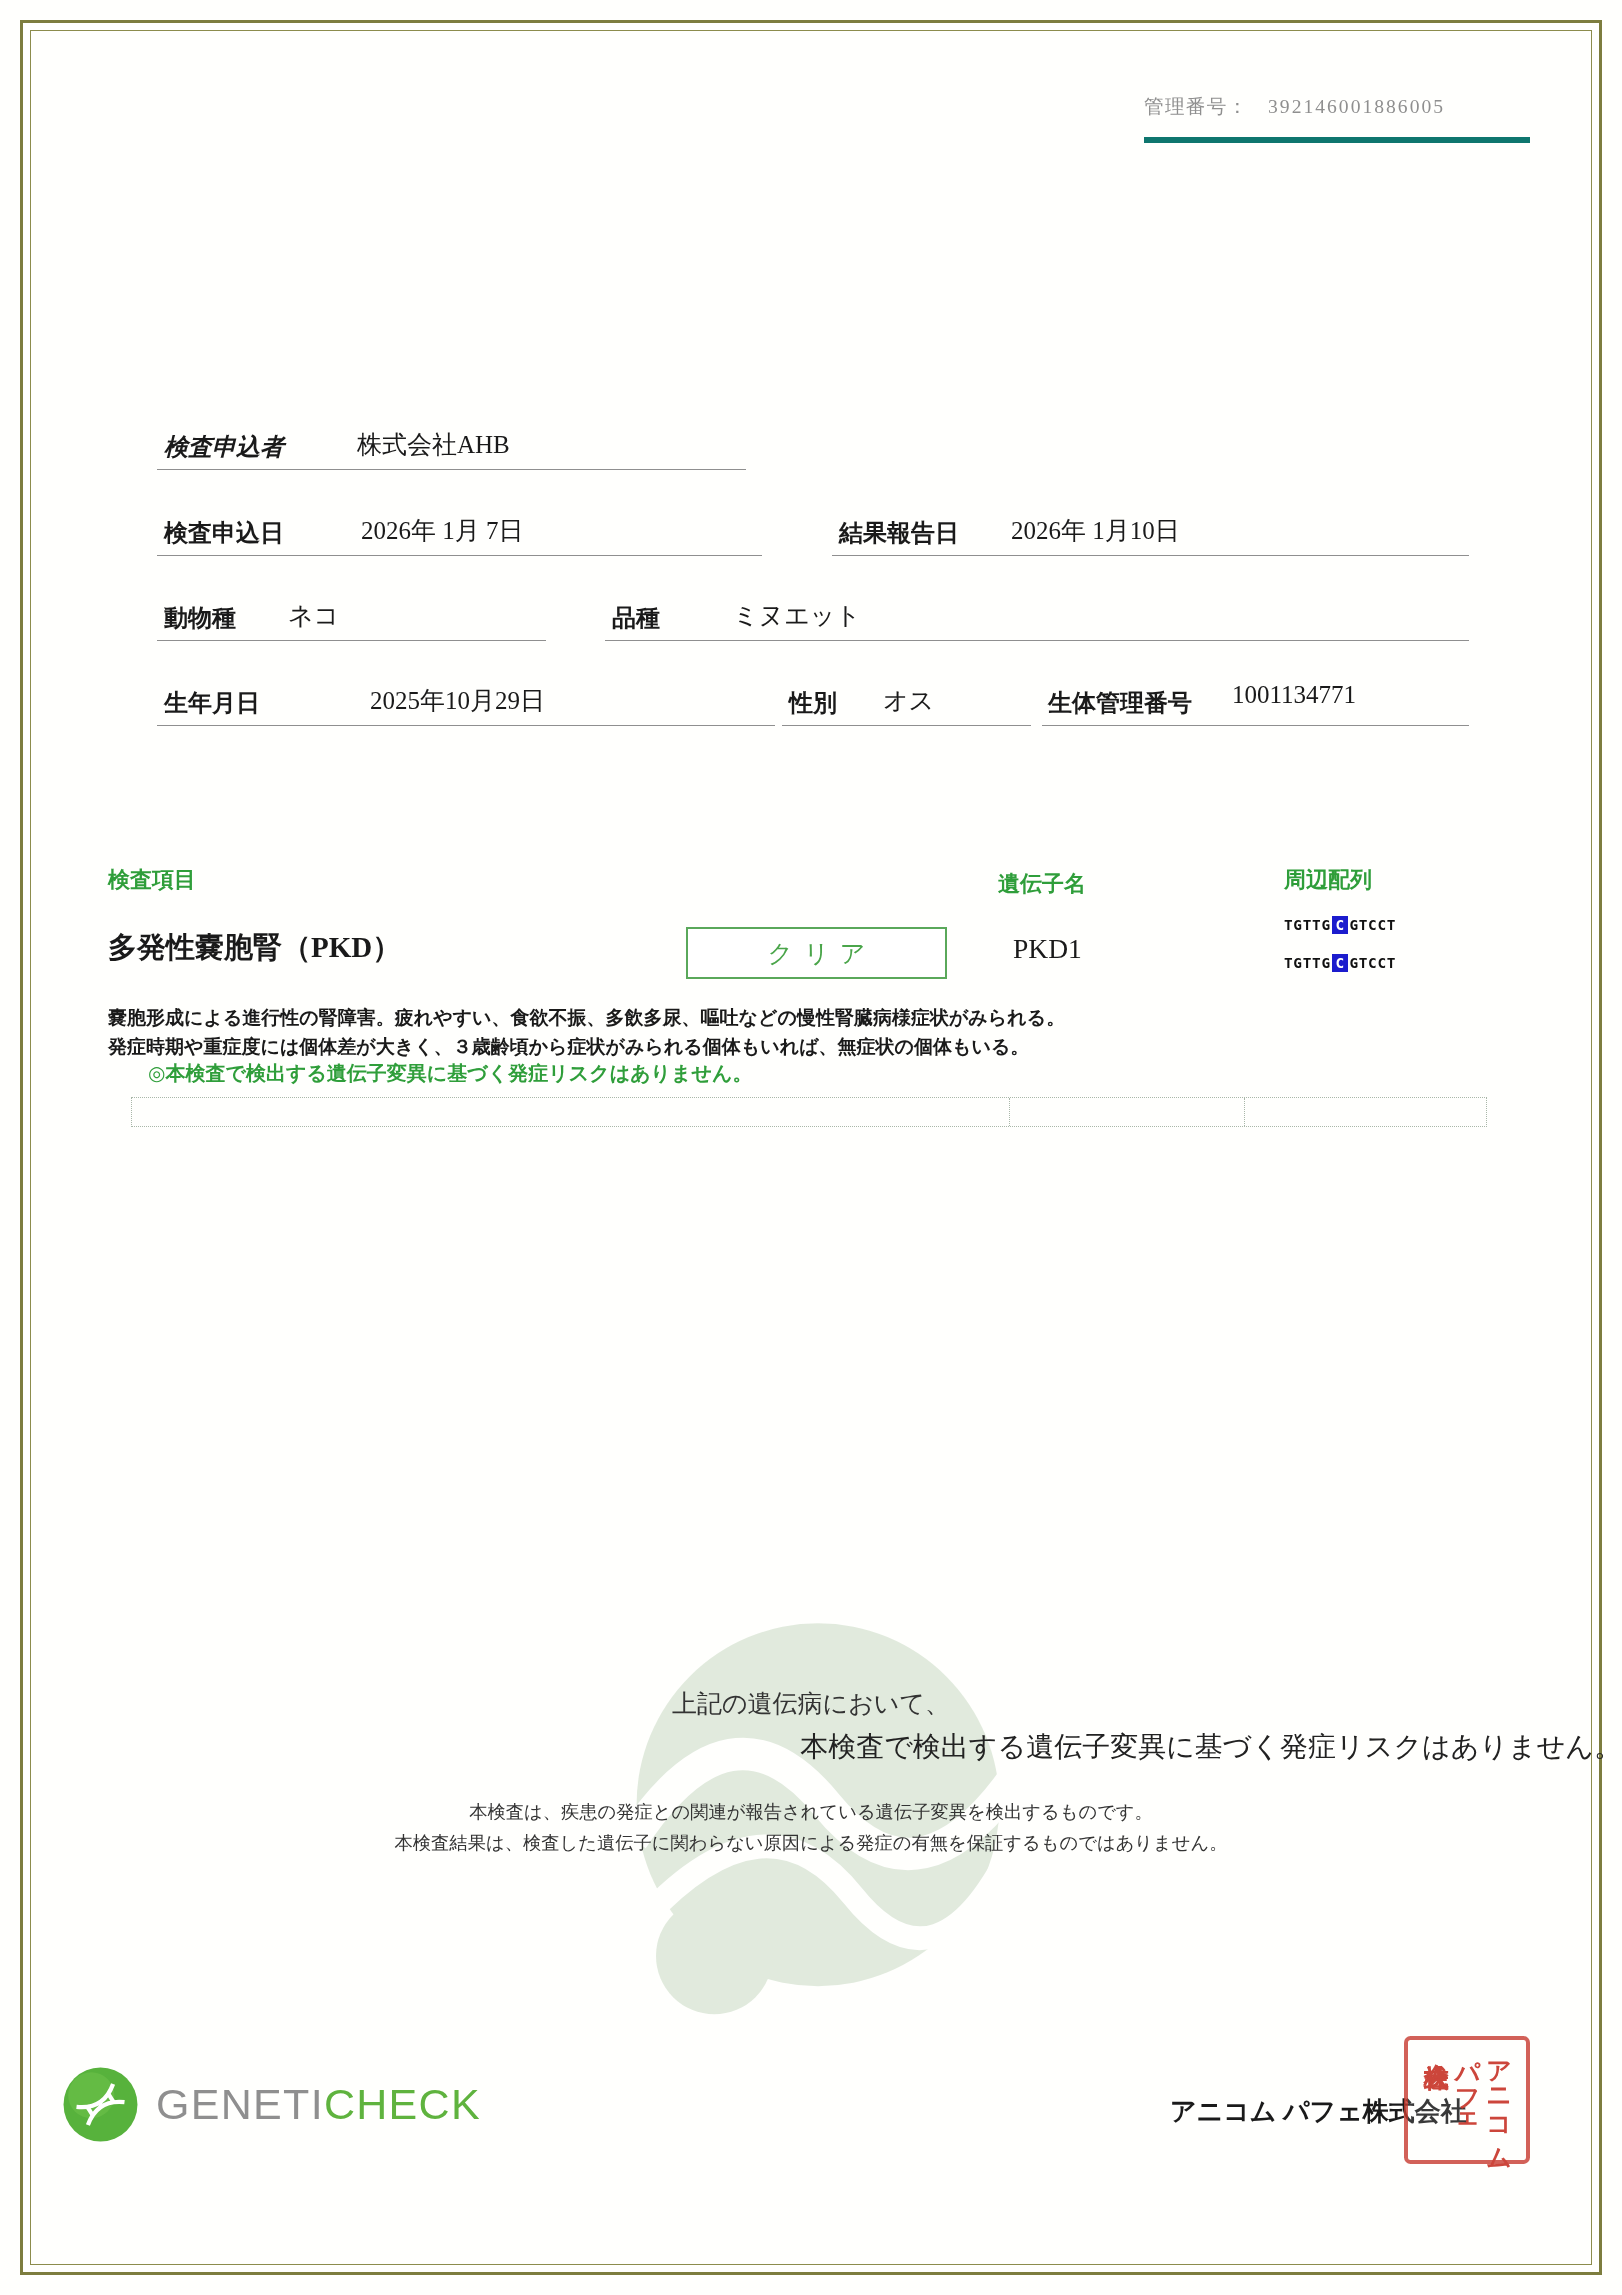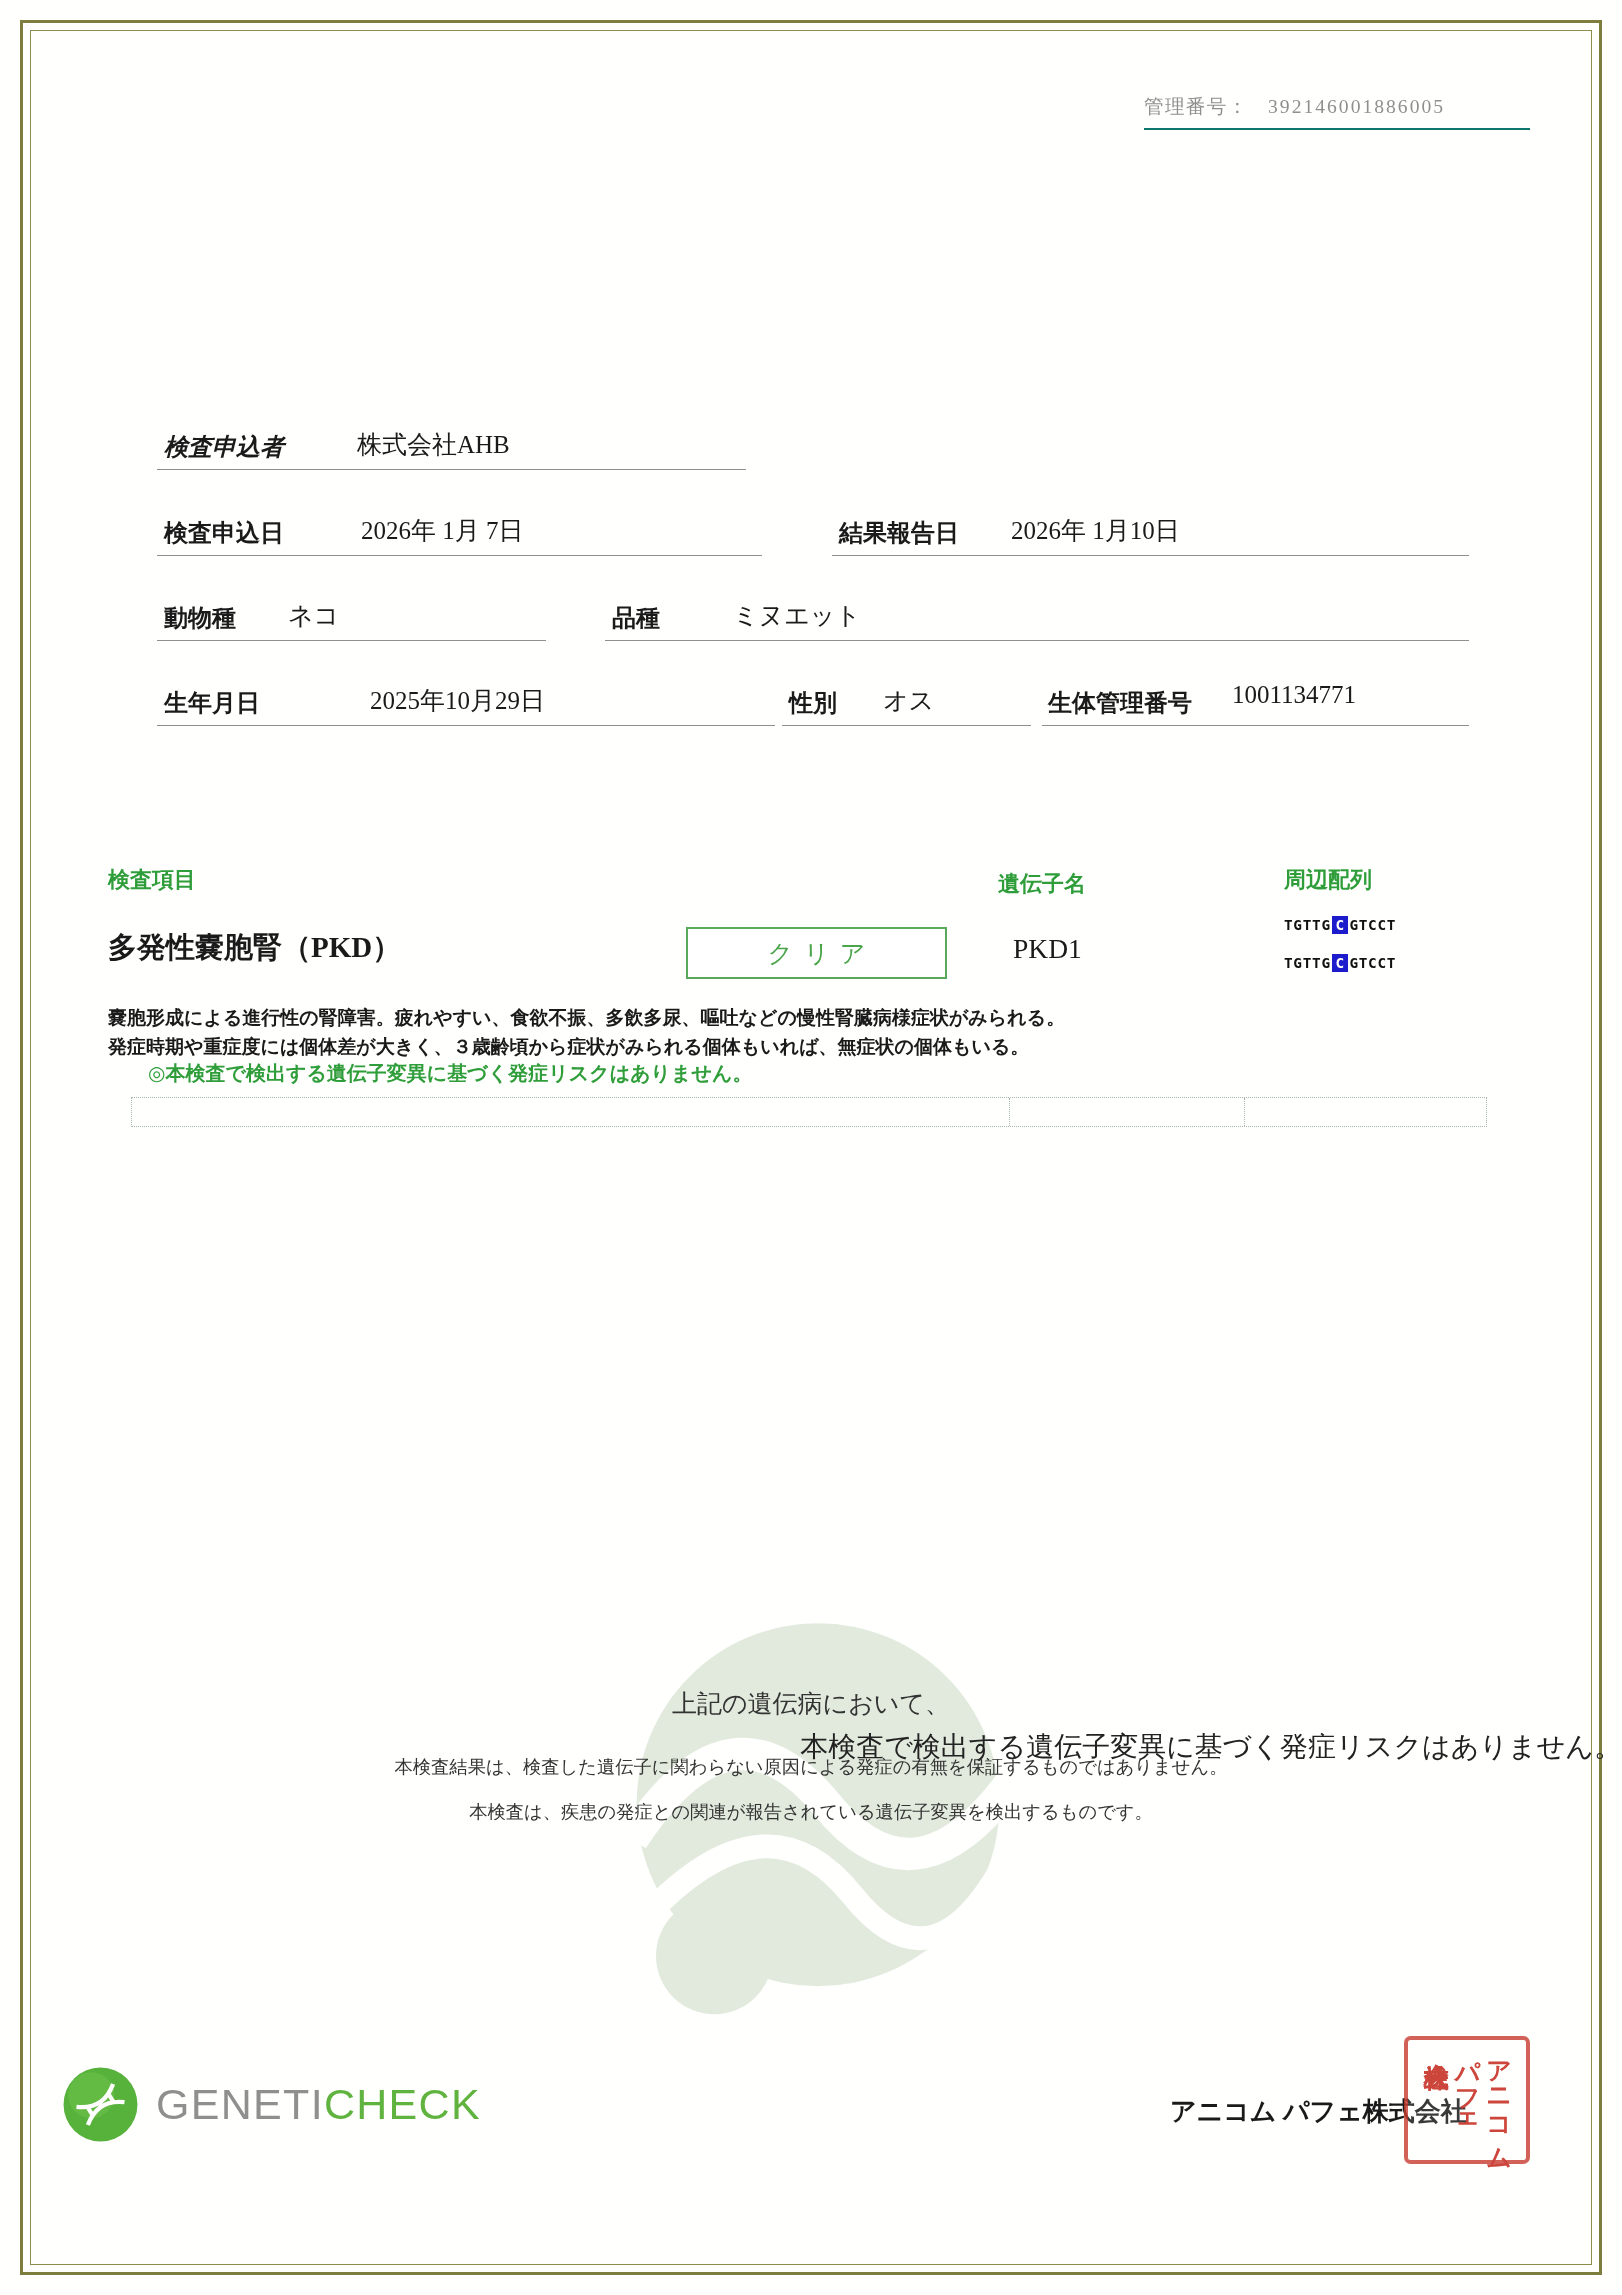--- a/index.html
+++ b/index.html
@@ -5,21 +5,21 @@
   html,body{margin:0;padding:0;background:#ffffff;}
   .page{position:relative;width:1622px;height:2295px;background:#fffffd;
         font-family:"Liberation Serif","DejaVu Serif",serif;color:#1a1a1a;overflow:hidden;}
 
   
   .frame-outer{position:absolute;inset:19.6px;border:3.9px solid #7d7d3e;}
   .frame-inner{position:absolute;inset:30px;border:1.3px solid #8c8c4c;}
 
   
   .mgmt{position:absolute;top:93px;left:1144px;width:386px;font-size:19.6px;color:#8f8f8f;
-        border-bottom:2px solid #0f766e;padding-bottom:8px;letter-spacing:1.3px;white-space:nowrap;}
+        border-bottom:6px solid #0f766e;padding-bottom:17px;letter-spacing:1.3px;white-space:nowrap;}
   .mgmt .num{margin-left:19.6px;letter-spacing:2px;}
 
   
   .title{position:absolute;top:185px;left:0;width:100%;text-align:center;
          font-size:73px;font-weight:700;letter-spacing:5.2px;margin:0;color:#111;}
 
   
   .lbl{position:absolute;font-size:24px;font-weight:700;white-space:nowrap;}
   .val{position:absolute;font-size:25px;white-space:nowrap;}
   .uline{position:absolute;border-bottom:1.3px solid #8f8f8f;height:0;}
@@ -46,21 +46,21 @@
   
   .watermark{position:absolute;left:602px;top:1606px;width:432px;height:432px;opacity:.42;z-index:0;}
 
   
   .sum1{position:absolute;top:1687px;left:0;width:100%;text-align:center;z-index:1;
         font-family:"Liberation Sans",sans-serif;font-size:25px;color:#333;}
   .sum2{position:absolute;top:1728px;left:0;width:100%;text-align:right;z-index:1;
         font-family:"Liberation Sans",sans-serif;font-size:28px;color:#222;}
   .sumnote{position:absolute;left:0;width:100%;text-align:center;z-index:1;
         font-family:"Liberation Sans",sans-serif;font-size:18.3px;color:#333;}
-  .sumnote.n1{top:1799px;} .sumnote.n2{top:1754px;font-family:Liberation Mono, monospace;}
+  .sumnote.n1{top:1799px;} .sumnote.n2{top:1830px;font-family:Liberation Mono, monospace;}
 
   
   .logo{position:absolute;left:62px;top:2066px;display:flex;align-items:center;z-index:1;}
   .logo-text{font-family:"Liberation Sans",sans-serif;font-size:43px;letter-spacing:1.3px;margin-left:17px;}
   .logo-text .g1{color:#8f8f8f;} .logo-text .g2{color:#5fb33e;}
 
   
   .company{position:absolute;left:1170px;top:2094px;font-size:26px;font-weight:700;white-space:nowrap;z-index:1;}
   .stamp{position:absolute;left:1404px;top:2036px;width:126px;height:128px;
          border:4.6px solid rgba(198,54,42,.85);border-radius:6.5px;box-sizing:border-box;

